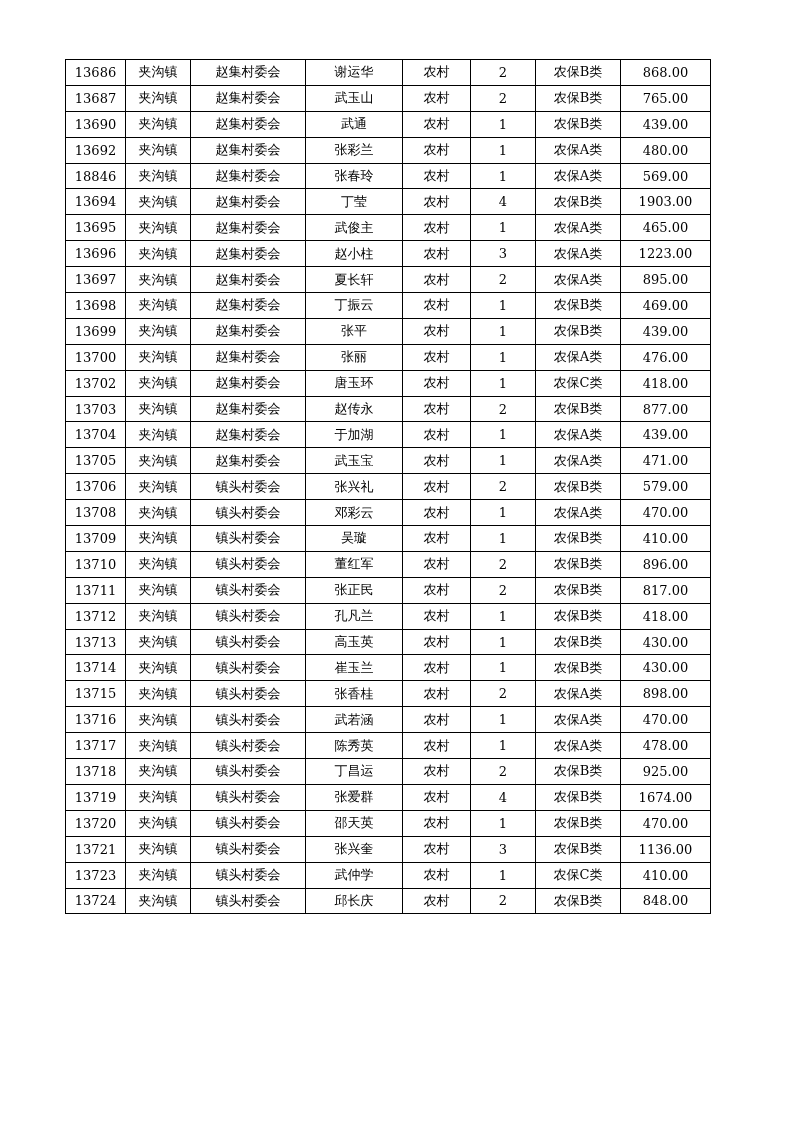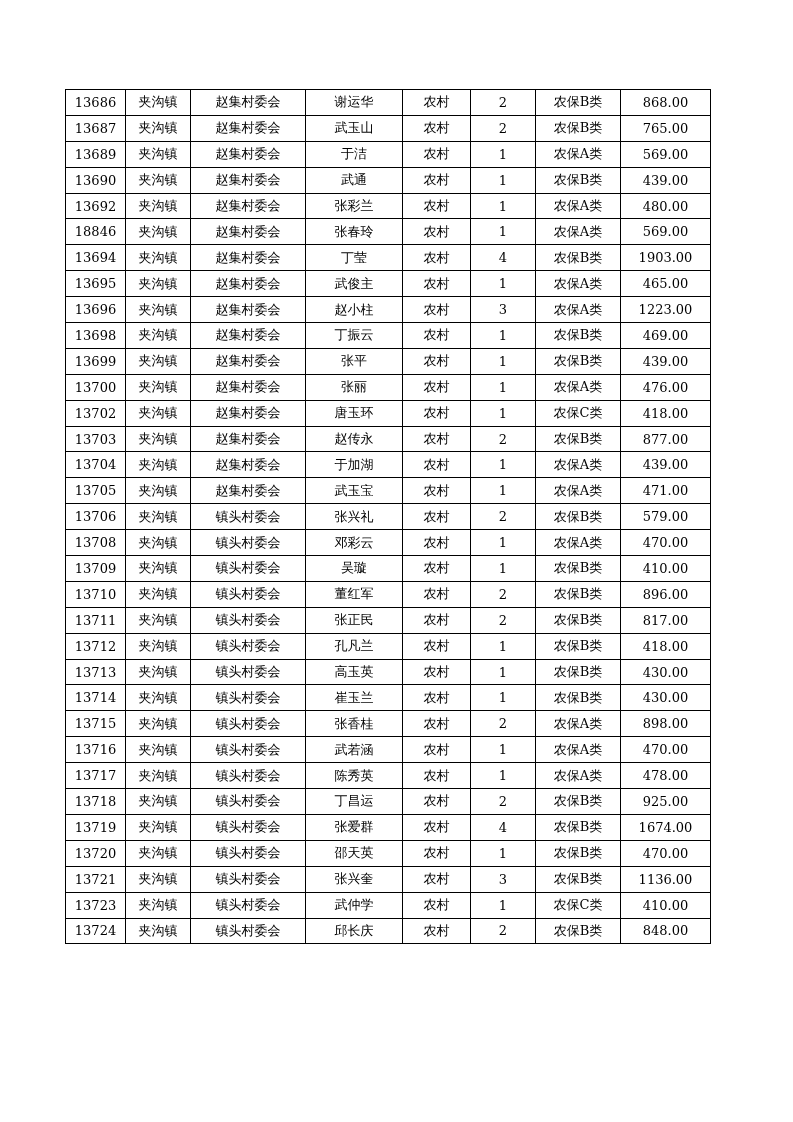--- a/index.html
+++ b/index.html
@@ -11,21 +11,21 @@
     position: relative;
     width: 793px;
     height: 1122px;
     background: #ffffff;
     overflow: hidden;
     font-family: "DejaVu Serif", "Liberation Serif", serif;
   }
   table.data-table {
     position: absolute;
     left: 65px;
-    top: 89px;
+    top: 59px;
     border-collapse: collapse;
     table-layout: fixed;
     width: 645px;
     padding-left: 46px;
   }
   table.data-table td {
     border: 1px solid #000000;
     height: 24.9px;
     padding: 0 2px;
     text-align: center;
@@ -75,60 +75,50 @@
           <td>13687</td>
           <td>夹沟镇</td>
           <td>赵集村委会</td>
           <td>武玉山</td>
           <td>农村</td>
           <td>2</td>
           <td>农保B类</td>
           <td>765.00</td>
         </tr>
         <tr>
-          <td>13689</td>
-          <td>夹沟镇</td>
-          <td>赵集村委会</td>
-          <td>于洁</td>
+          <td>13690</td>
+          <td>夹沟镇</td>
+          <td>赵集村委会</td>
+          <td>武通</td>
+          <td>农村</td>
+          <td>1</td>
+          <td>农保B类</td>
+          <td>439.00</td>
+        </tr>
+        <tr>
+          <td>13692</td>
+          <td>夹沟镇</td>
+          <td>赵集村委会</td>
+          <td>张彩兰</td>
+          <td>农村</td>
+          <td>1</td>
+          <td>农保A类</td>
+          <td>480.00</td>
+        </tr>
+        <tr>
+          <td>18846</td>
+          <td>夹沟镇</td>
+          <td>赵集村委会</td>
+          <td>张春玲</td>
           <td>农村</td>
           <td>1</td>
           <td>农保A类</td>
           <td>569.00</td>
         </tr>
         <tr>
-          <td>13690</td>
-          <td>夹沟镇</td>
-          <td>赵集村委会</td>
-          <td>武通</td>
-          <td>农村</td>
-          <td>1</td>
-          <td>农保B类</td>
-          <td>439.00</td>
-        </tr>
-        <tr>
-          <td>13692</td>
-          <td>夹沟镇</td>
-          <td>赵集村委会</td>
-          <td>张彩兰</td>
-          <td>农村</td>
-          <td>1</td>
-          <td>农保A类</td>
-          <td>480.00</td>
-        </tr>
-        <tr>
-          <td>18846</td>
-          <td>夹沟镇</td>
-          <td>赵集村委会</td>
-          <td>张春玲</td>
-          <td>农村</td>
-          <td>1</td>
-          <td>农保A类</td>
-          <td>569.00</td>
-        </tr>
-        <tr>
           <td>13694</td>
           <td>夹沟镇</td>
           <td>赵集村委会</td>
           <td>丁莹</td>
           <td>农村</td>
           <td>4</td>
           <td>农保B类</td>
           <td>1903.00</td>
         </tr>
         <tr>
@@ -143,20 +133,30 @@
         </tr>
         <tr>
           <td>13696</td>
           <td>夹沟镇</td>
           <td>赵集村委会</td>
           <td>赵小柱</td>
           <td>农村</td>
           <td>3</td>
           <td>农保A类</td>
           <td>1223.00</td>
+        </tr>
+        <tr>
+          <td>13697</td>
+          <td>夹沟镇</td>
+          <td>赵集村委会</td>
+          <td>夏长轩</td>
+          <td>农村</td>
+          <td>2</td>
+          <td>农保A类</td>
+          <td>895.00</td>
         </tr>
         <tr>
           <td>13698</td>
           <td>夹沟镇</td>
           <td>赵集村委会</td>
           <td>丁振云</td>
           <td>农村</td>
           <td>1</td>
           <td>农保B类</td>
           <td>469.00</td>

